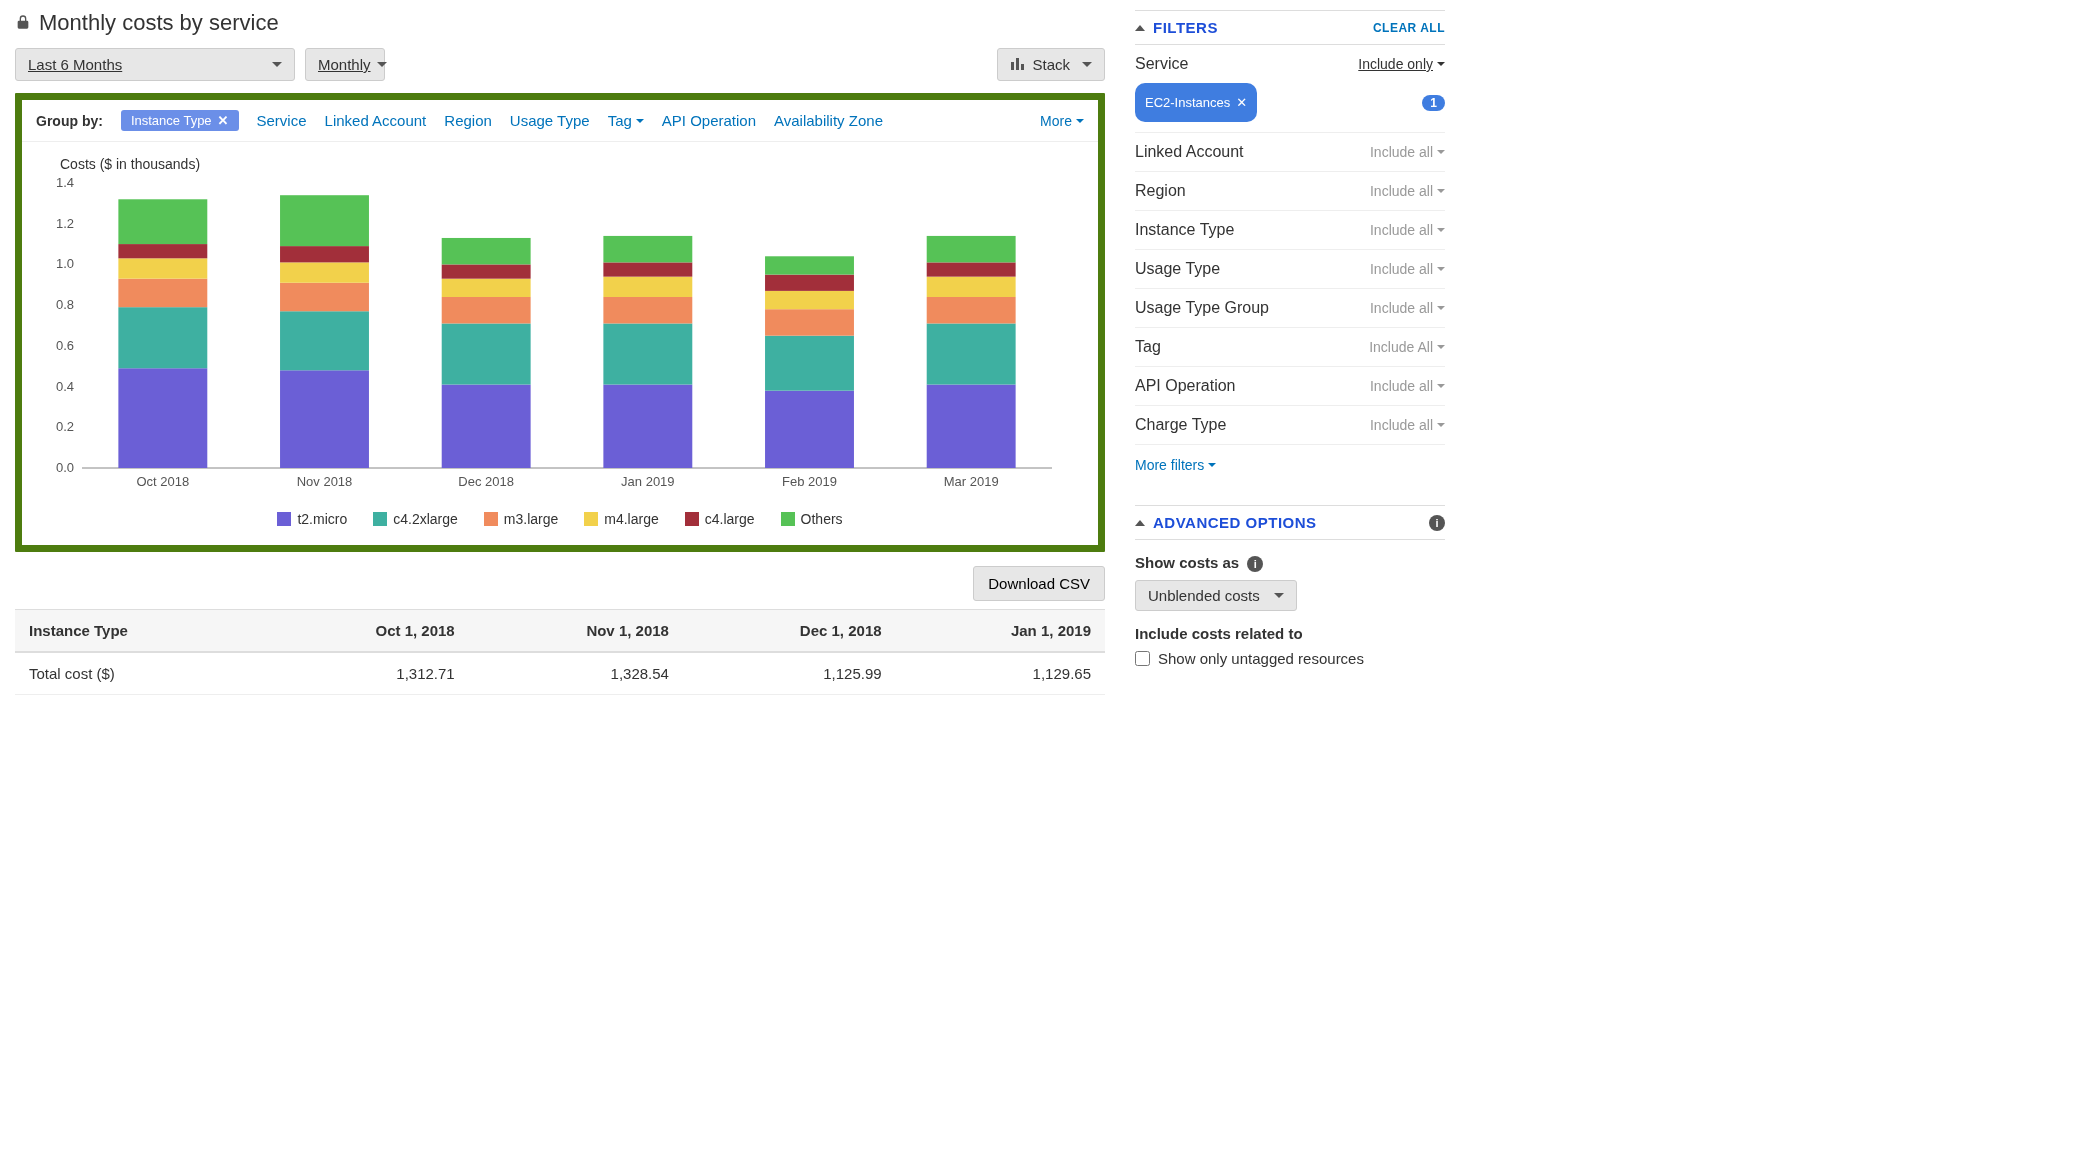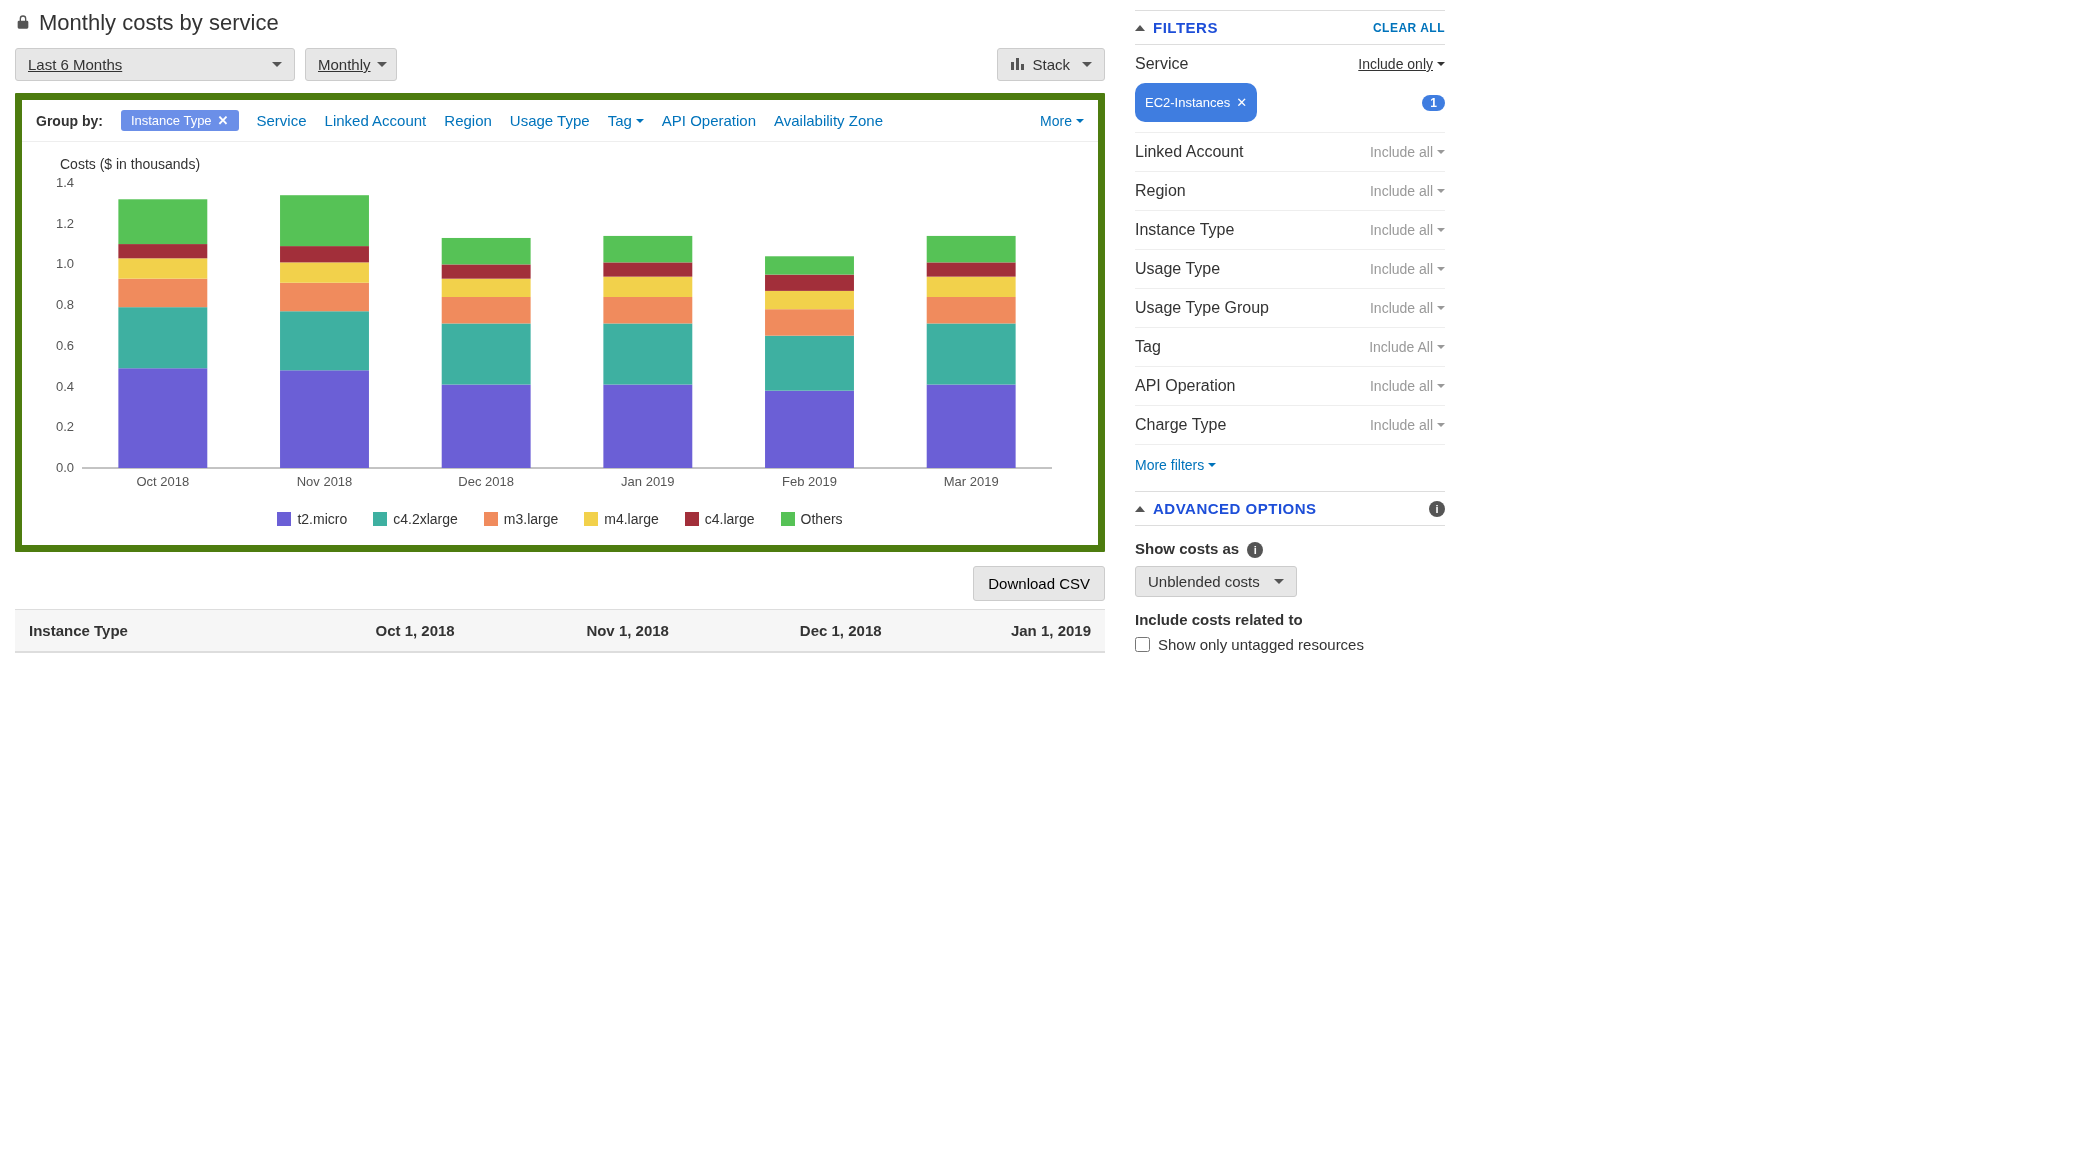--- a/index.html
+++ b/index.html
@@ -8,21 +8,21 @@
 .main { flex: 1; padding: 10px 15px; }
 .sidebar { width: 340px; padding: 10px 15px; }
 
 .title-row { display: flex; align-items: center; gap: 8px; margin-bottom: 12px; }
 .title-row h1 { font-size: 22px; font-weight: 400; color: #333; }
 .lock-icon svg { width: 16px; height: 16px; fill: #555; }
 
 .controls-row { display: flex; gap: 10px; margin-bottom: 12px; }
 .select-btn { display: flex; align-items: center; justify-content: space-between; background: #e7e7e7; border: 1px solid #ccc; border-radius: 3px; padding: 6px 12px; font-size: 15px; cursor: pointer; text-decoration: underline; }
 .select-btn.w-280 { width: 280px; }
-.select-btn.w-100 { width: 92px; }
+.select-btn.w-100 { width: 80px; }
 .caret { width: 0; height: 0; border-left: 5px solid transparent; border-right: 5px solid transparent; border-top: 5px solid #555; margin-left: 6px; }
 .stack-btn { display: flex; align-items: center; background: #e7e7e7; border: 1px solid #ccc; border-radius: 3px; padding: 6px 12px; font-size: 15px; cursor: pointer; margin-left: auto; gap: 6px; }
 .bar-icon svg { width: 16px; height: 16px; }
 
 .chart-panel { border: 7px solid #4d7c0f; border-radius: 1px; }
 .groupby-bar { display: flex; align-items: center; gap: 18px; padding: 10px 14px; border-bottom: 1px solid #eee; flex-wrap: wrap; }
 .groupby-label { font-weight: 700; color: #333; }
 .chip { background: #6b8fe8; color: #fff; padding: 3px 10px; border-radius: 3px; font-size: 13px; display: inline-flex; align-items: center; gap: 6px; }
 .chip .x { font-weight: 700; cursor: pointer; }
 .link { color: #0073bb; cursor: pointer; font-size: 15px; }
@@ -58,21 +58,21 @@
 .caret-sm { width: 0; height: 0; border-left: 4px solid transparent; border-right: 4px solid transparent; border-top: 4px solid #999; }
 .filter-val.active .caret-sm { border-top-color: #333; }
 
 .filter-chips { display: flex; align-items: center; justify-content: space-between; padding: 6px 0 10px; border-bottom: 1px solid #eee; }
 .chip-blue { background: #3f7de0; color: #fff; padding: 12px 10px; border-radius: 10px; font-size: 13px; display: inline-flex; align-items: center; gap: 6px; }
 .chip-blue .x { cursor: pointer; }
 .count-pill { background: #3f7de0; color: #fff; border-radius: 10px; padding: 1px 8px; font-size: 12px; font-weight: 700; }
 
 .more-filters { color: #0073bb; padding: 12px 0; cursor: pointer; display: inline-flex; align-items: center; gap: 4px; }
 
-.advanced { margin-top: 6px; }
+.advanced { margin-top: 20px; }
 .section-sub { font-weight: 700; margin: 14px 0 8px; font-size: 15px; }
 .info-icon { display: inline-flex; width: 16px; height: 16px; border-radius: 50%; background: #555; color: #fff; font-size: 11px; align-items: center; justify-content: center; font-weight: 700; margin-left: 4px; }
 .select-gray { display: inline-flex; align-items: center; gap: 8px; background: #e7e7e7; border: 1px solid #ccc; border-radius: 3px; padding: 6px 12px; font-size: 15px; cursor: pointer; }
 .checkbox-row { display: flex; align-items: center; gap: 8px; margin-top: 8px; font-size: 15px; }
 .checkbox-row input { width: 15px; height: 15px; }
 </style>
 </head>
 <body>
 
 <div class="container">
@@ -225,20 +225,27 @@
       <thead>
           <tr id="thead-row">
             <th>Instance Type</th>
             <th>Oct 1, 2018</th>
             <th>Nov 1, 2018</th>
             <th>Dec 1, 2018</th>
             <th>Jan 1, 2019</th>
           </tr>
         </thead>
       <tbody id="tbody">
+          <tr>
+            <td>Total cost ($)</td>
+            <td>1,312.71</td>
+            <td>1,328.54</td>
+            <td>1,125.99</td>
+            <td>1,129.65</td>
+          </tr>
         </tbody>
     </table>
   </div>
 
   <div class="sidebar">
     <div class="panel-header">
       <div class="left">
         <span class="collapse-caret"></span>
         <span class="panel-title">FILTERS</span>
       </div>

